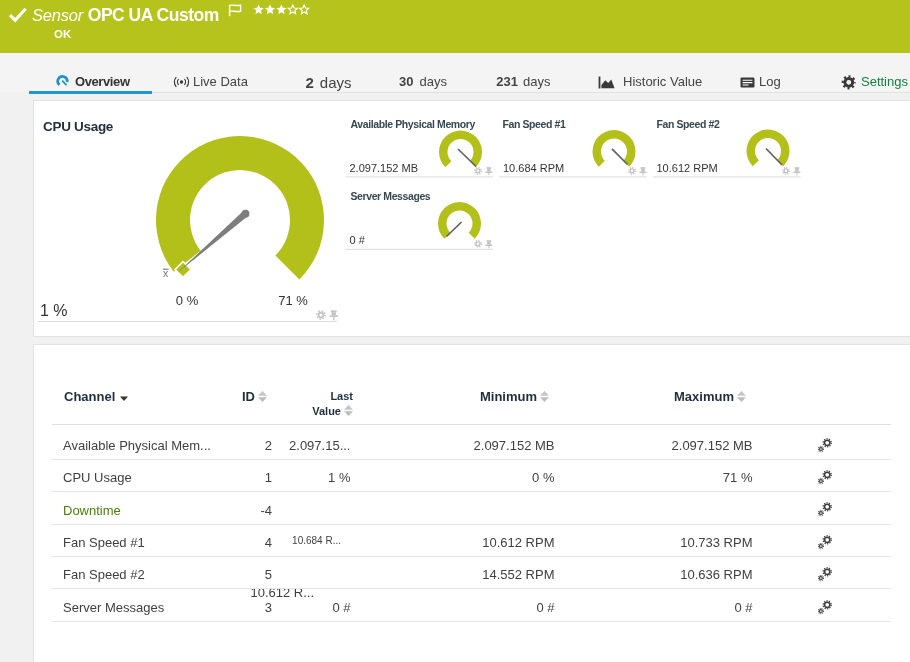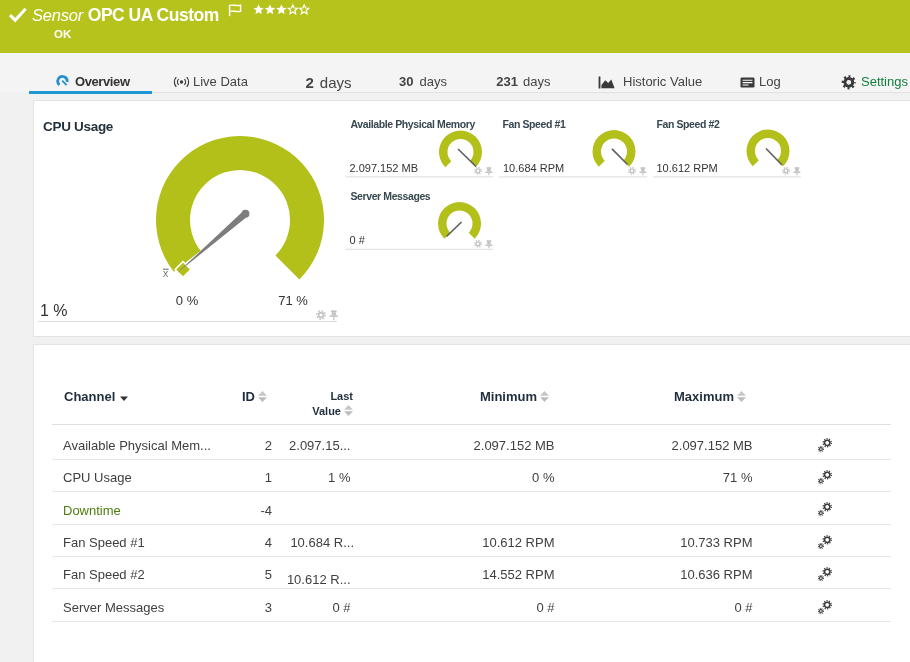--- a/index.html
+++ b/index.html
@@ -249,37 +249,37 @@
       <circle cx="9.2" cy="5.8" r="4.0" fill="none" stroke="#3d3d3d" stroke-width="1.4" stroke-dasharray="1.2 1.32"></circle>
       <circle cx="9.2" cy="5.8" r="1.85" fill="#fff"></circle>
       <circle cx="2.9" cy="12.1" r="2.0" fill="#3d3d3d"></circle>
       <circle cx="2.9" cy="12.1" r="2.6" fill="none" stroke="#3d3d3d" stroke-width="1.1" stroke-dasharray="0.85 0.95"></circle>
       <circle cx="2.9" cy="12.1" r="0.85" fill="#fff"></circle>
     </g>
   </svg>
   <div class="abs" style="left:18px;top:178.6px;width:839px;height:1px;background:#e6e6e6;"></div>
   <div class="abs" style="left:29px;top:190.0px;font-size:13px;color:#3f3f3f;">Fan Speed #1</div>
   <div class="abs" style="left:138px;top:190.0px;width:100px;text-align:right;font-size:13px;color:#3f3f3f;">4</div>
-  <div class="abs" style="left:220px;top:190.0px;width:100px;text-align:right;font-size:13px;color:#3f3f3f;">10.684 R...</div>
+  <div class="abs" style="left:207px;top:190.0px;width:100px;text-align:right;font-size:10px;color:#3f3f3f;">10.684 R...</div>
   <div class="abs" style="left:420.5px;top:190.0px;width:100px;text-align:right;font-size:13px;color:#3f3f3f;">10.612 RPM</div>
   <div class="abs" style="left:618.5px;top:190.0px;width:100px;text-align:right;font-size:13px;color:#3f3f3f;">10.733 RPM</div>
   <svg class="abs" style="left:784px;top:188.7px" width="17" height="16" viewBox="0 0 17 16">
     <g>
       <circle cx="9.2" cy="5.8" r="3.4" fill="#3d3d3d"></circle>
       <circle cx="9.2" cy="5.8" r="4.0" fill="none" stroke="#3d3d3d" stroke-width="1.4" stroke-dasharray="1.2 1.32"></circle>
       <circle cx="9.2" cy="5.8" r="1.85" fill="#fff"></circle>
       <circle cx="2.9" cy="12.1" r="2.0" fill="#3d3d3d"></circle>
       <circle cx="2.9" cy="12.1" r="2.6" fill="none" stroke="#3d3d3d" stroke-width="1.1" stroke-dasharray="0.85 0.95"></circle>
       <circle cx="2.9" cy="12.1" r="0.85" fill="#fff"></circle>
     </g>
   </svg>
   <div class="abs" style="left:18px;top:211.0px;width:839px;height:1px;background:#e6e6e6;"></div>
   <div class="abs" style="left:29px;top:222.4px;font-size:13px;color:#3f3f3f;">Fan Speed #2</div>
   <div class="abs" style="left:138px;top:222.4px;width:100px;text-align:right;font-size:13px;color:#3f3f3f;">5</div>
-  <div class="abs" style="left:216.5px;top:227px;width:100px;text-align:right;font-size:13px;color:#3f3f3f;">10.612 R...</div>
+  <div class="abs" style="left:216.5px;top:240px;width:100px;font-size:13px;color:#3f3f3f;">10.612 R...</div>
   <div class="abs" style="left:420.5px;top:222.4px;width:100px;text-align:right;font-size:13px;color:#3f3f3f;">14.552 RPM</div>
   <div class="abs" style="left:618.5px;top:222.4px;width:100px;text-align:right;font-size:13px;color:#3f3f3f;">10.636 RPM</div>
   <svg class="abs" style="left:784px;top:221.1px" width="17" height="16" viewBox="0 0 17 16">
     <g>
       <circle cx="9.2" cy="5.8" r="3.4" fill="#3d3d3d"></circle>
       <circle cx="9.2" cy="5.8" r="4.0" fill="none" stroke="#3d3d3d" stroke-width="1.4" stroke-dasharray="1.2 1.32"></circle>
       <circle cx="9.2" cy="5.8" r="1.85" fill="#fff"></circle>
       <circle cx="2.9" cy="12.1" r="2.0" fill="#3d3d3d"></circle>
       <circle cx="2.9" cy="12.1" r="2.6" fill="none" stroke="#3d3d3d" stroke-width="1.1" stroke-dasharray="0.85 0.95"></circle>
       <circle cx="2.9" cy="12.1" r="0.85" fill="#fff"></circle>

